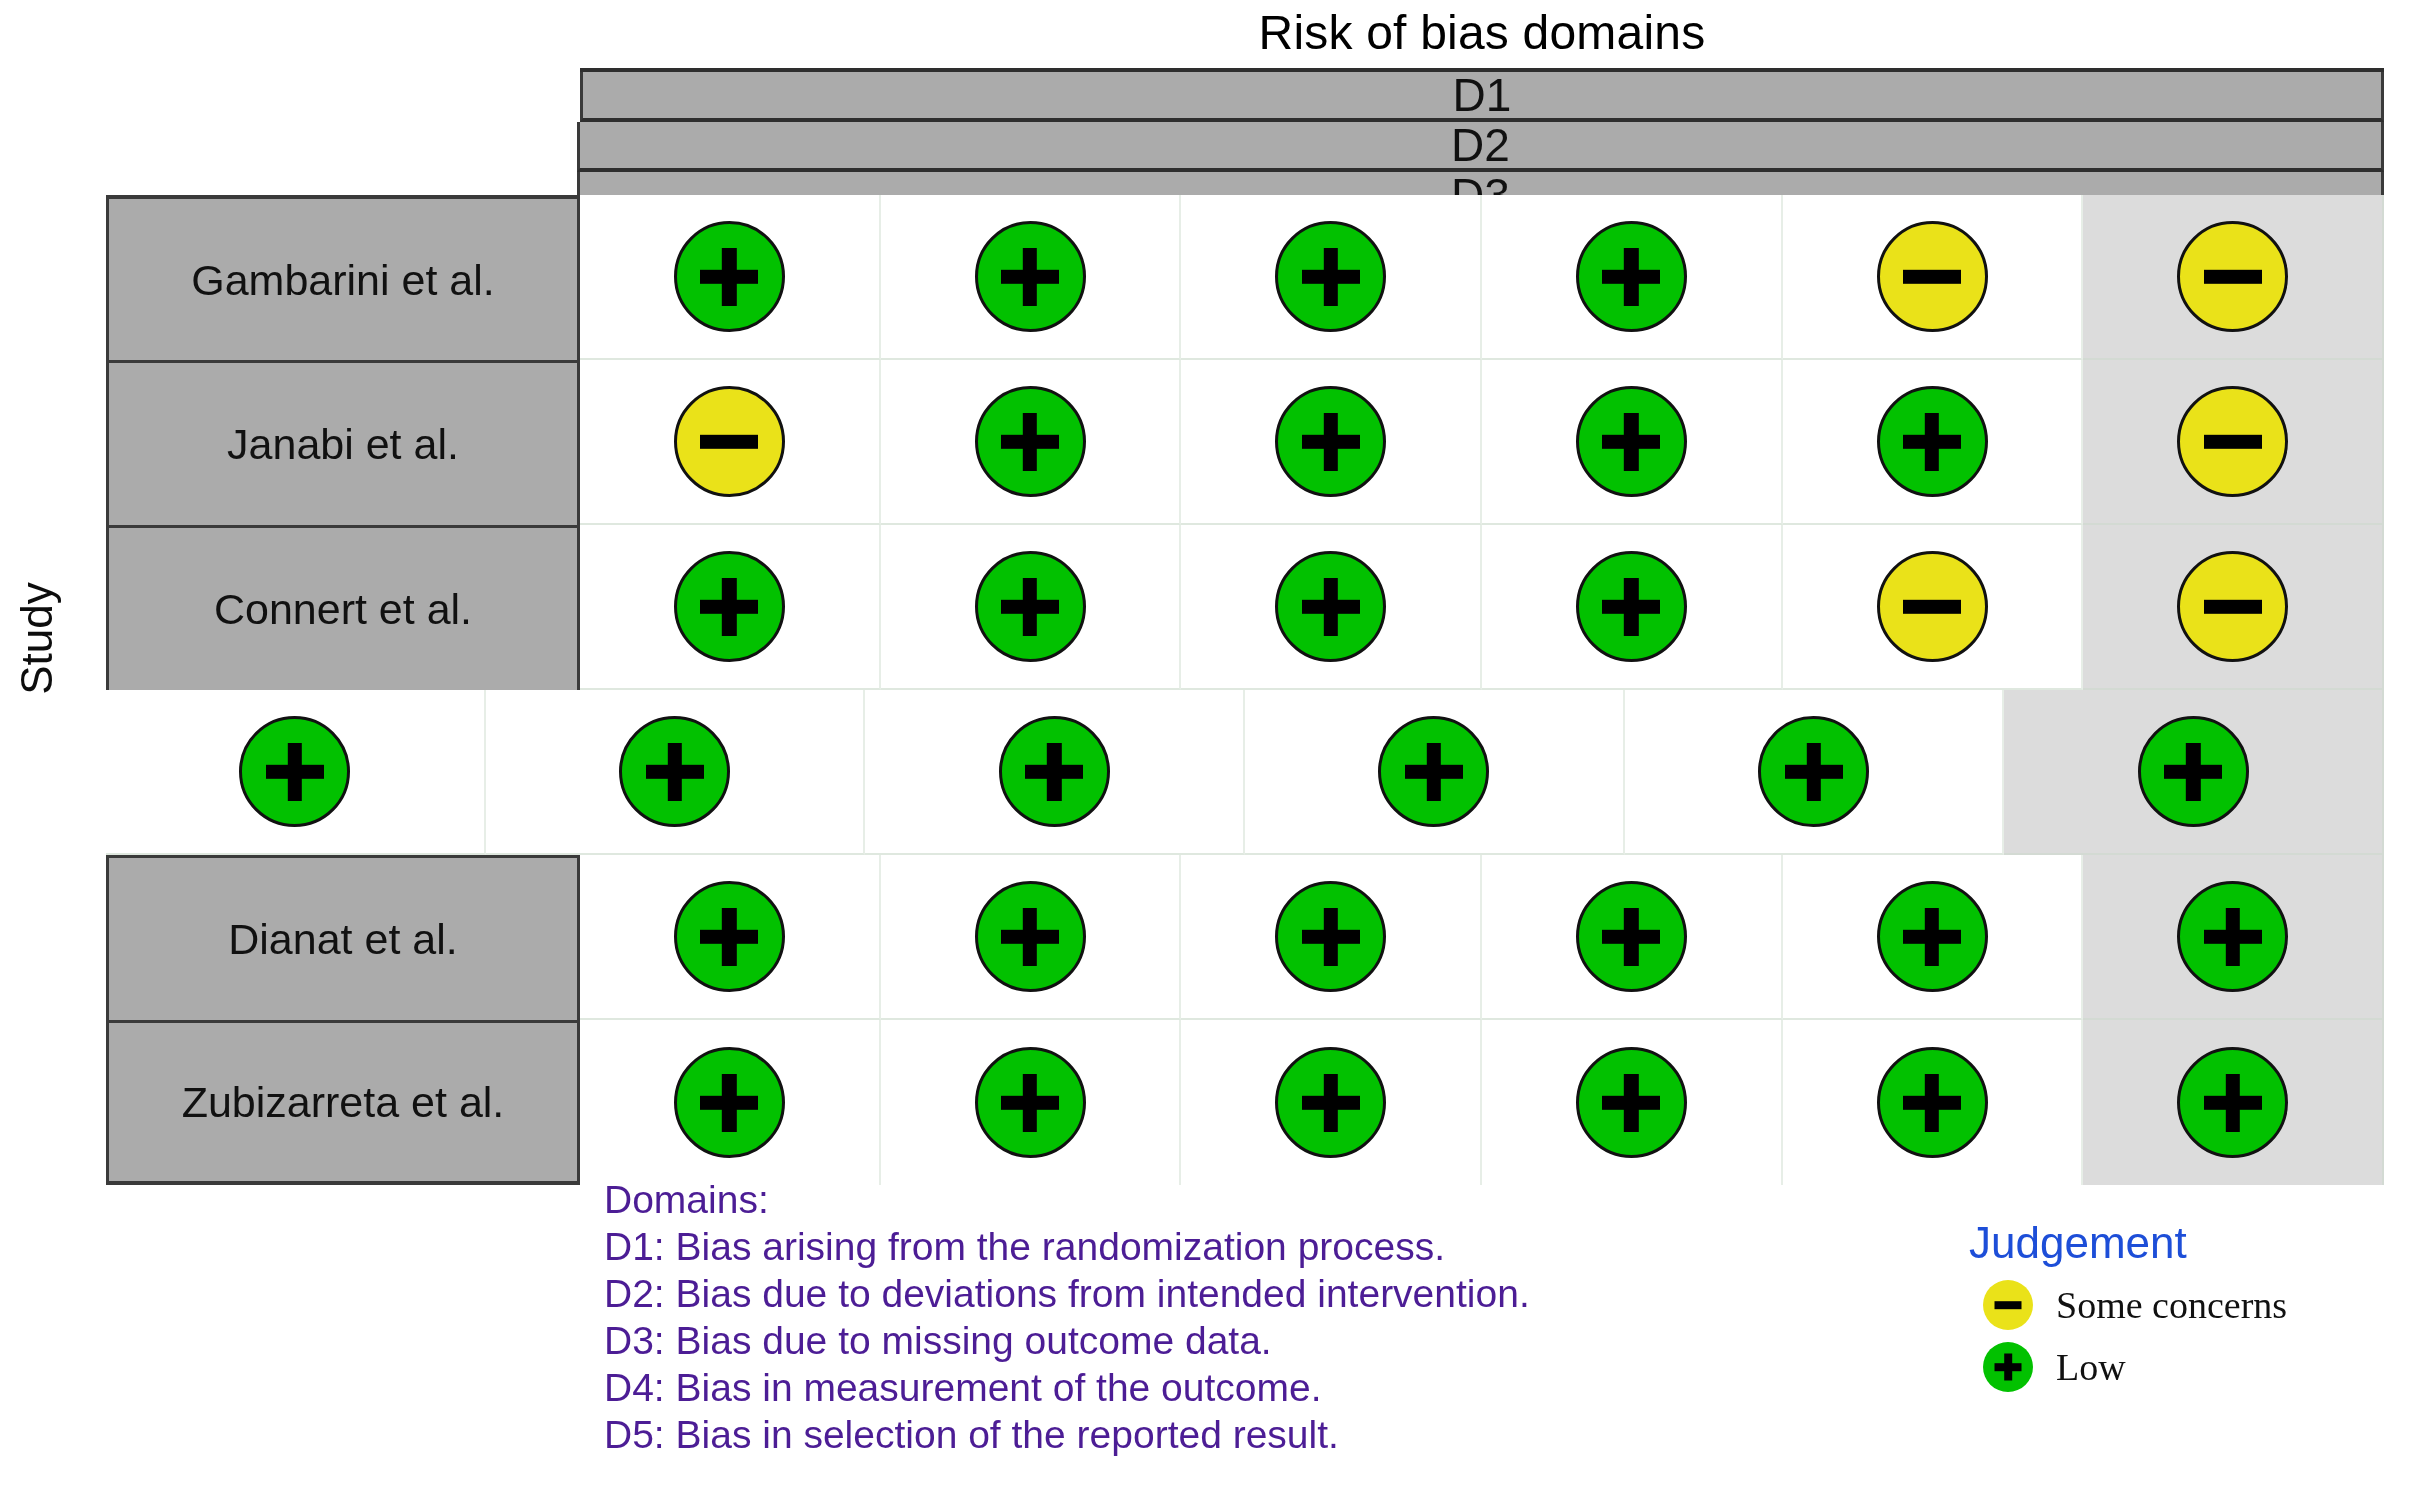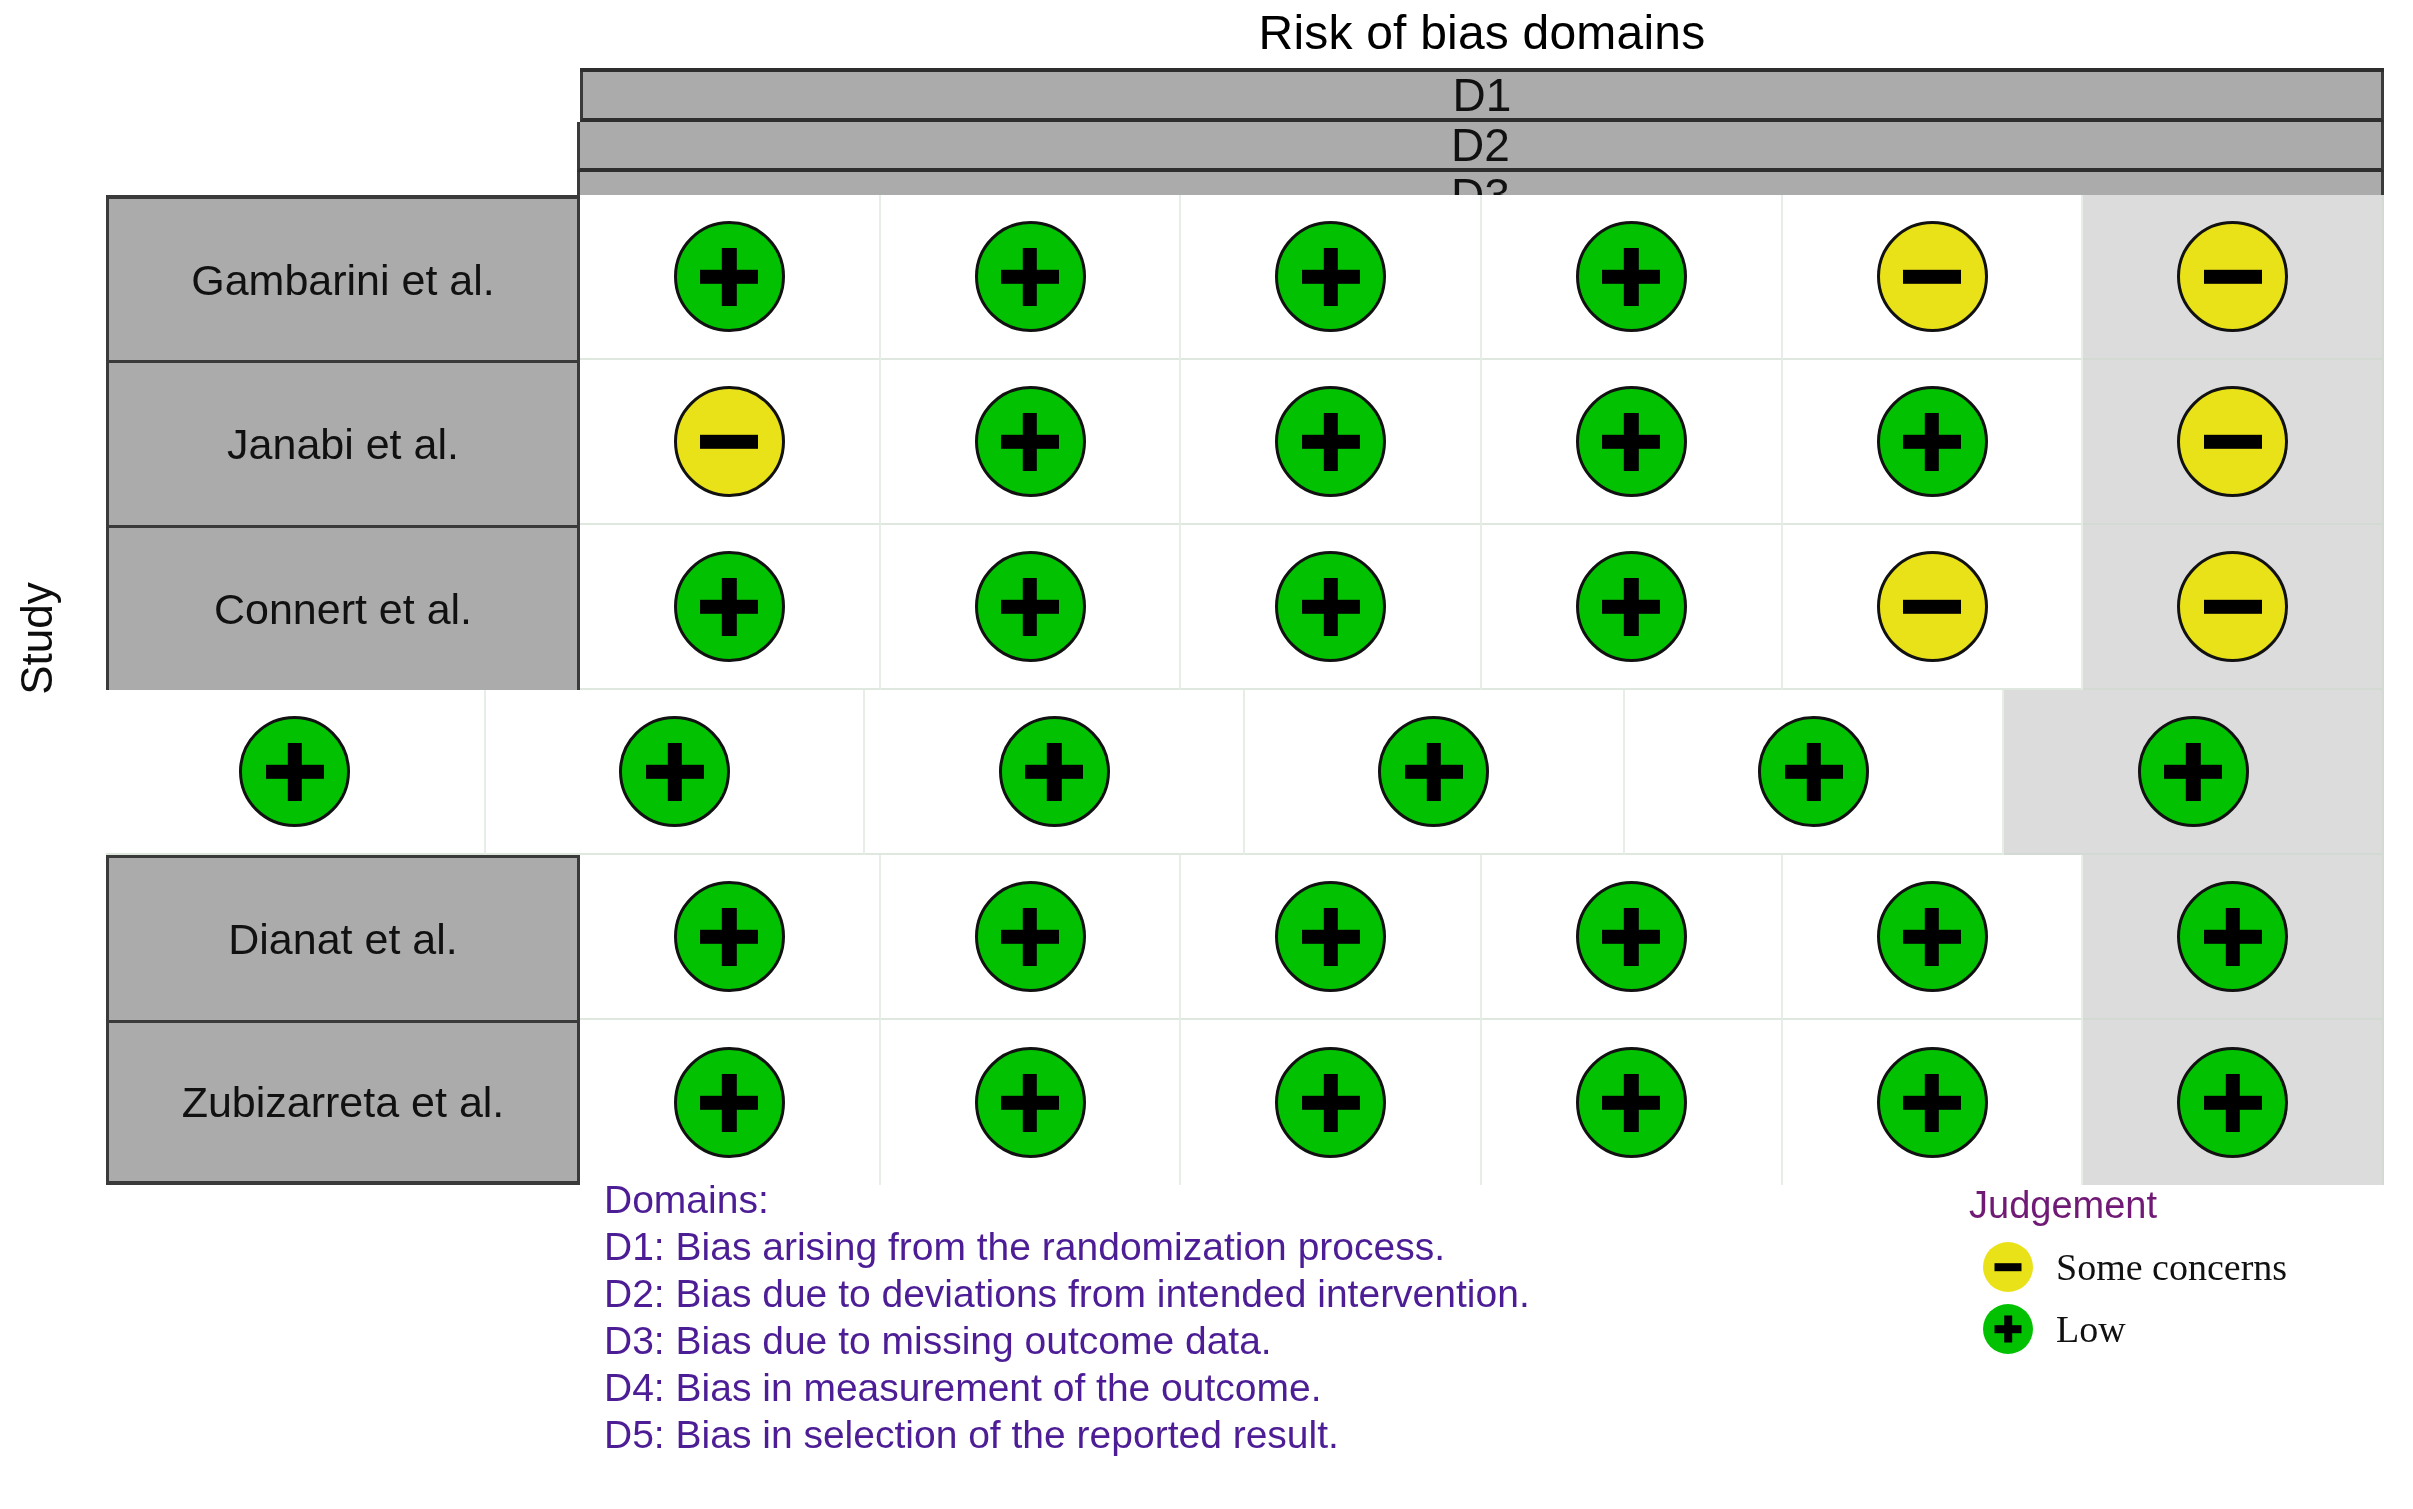--- a/index.html
+++ b/index.html
@@ -101,22 +101,23 @@
   #domain-legend{
     position:absolute;left:604px;top:1176px;width:1139px;
     font-size:39px;line-height:47px;color:#4c1d95;
   }
   #domain-legend .dl-line{white-space:nowrap;}
 
   #judgement-legend{
     position:absolute;left:1963px;top:1183px;width:448px;
   }
   #judgement-legend .jl-title{
-    font-size:38px;line-height:44px;color:#701a75;margin-bottom:9px;
+    font-size:44px;line-height:44px;color:#1d4ed8;margin-bottom:9px;
     padding-left:6px;
+    margin-top:38px;
   }
   .jl-item{display:flex;align-items:center;height:62px;}
   .jl-swatch{
     width:50px;height:50px;border-radius:50%;position:relative;
     flex:0 0 50px;margin-left:20px;margin-right:23px;
   }
   .jl-swatch.low{background:#02c100;}
   .jl-swatch.some{background:#eae219;}
   .jl-swatch .bar-h{
     position:absolute;left:50%;top:50%;width:27px;height:7.6px;background:#000;

